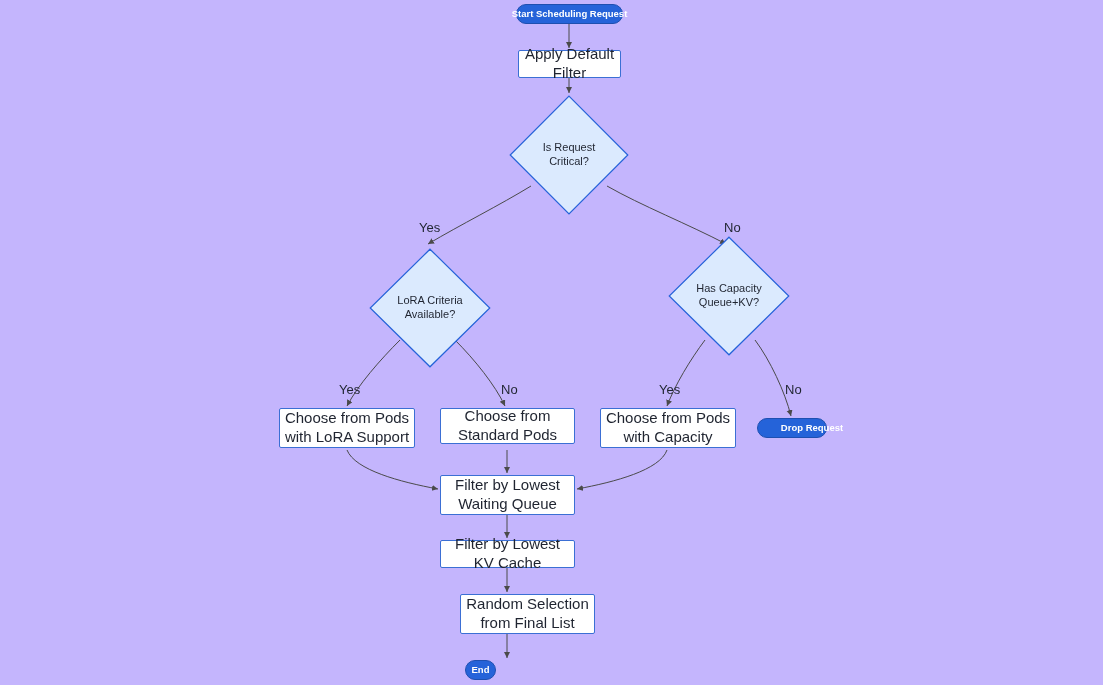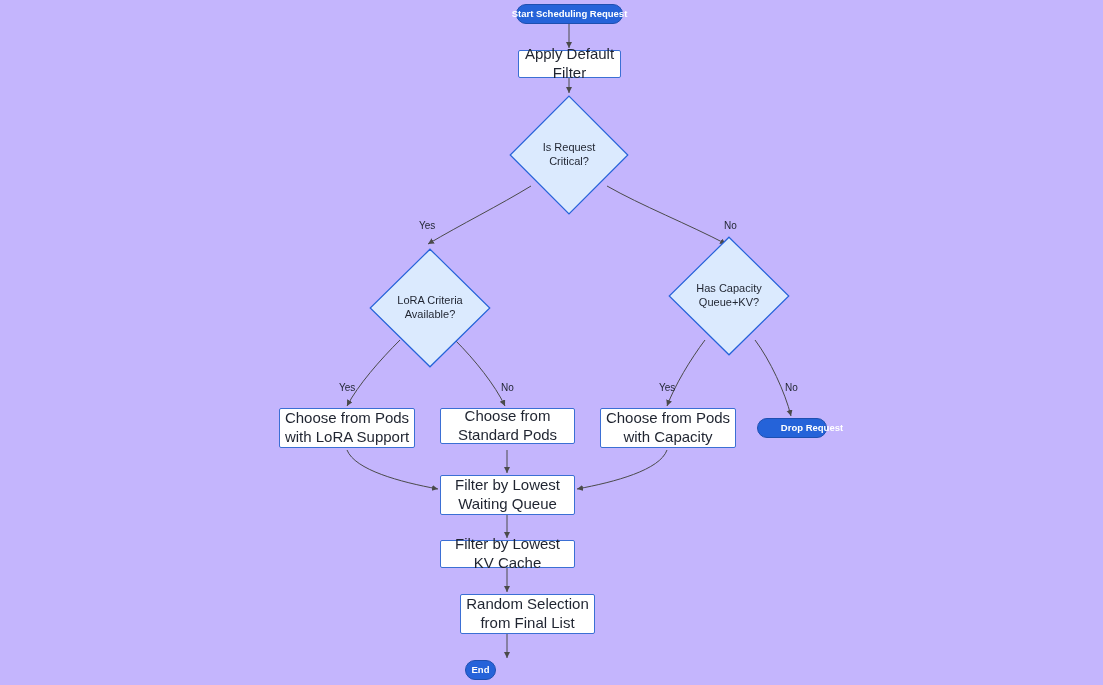--- a/index.html
+++ b/index.html
@@ -65,21 +65,21 @@
   }
   .decision-label {
     position: relative;
     z-index: 2;
     font-size: 11px;
     color: #1f2430;
     padding: 0 6px;
   }
   .edge-label {
     position: absolute;
-    font-size: 10px;
+    font-size: 13px;
     color: #1f2430;
     background: transparent;
     white-space: nowrap;
   }
 </style>
 </head>
 <body>
 
 <div id="canvas">
   <svg class="edges" viewBox="0 0 1103 685">

